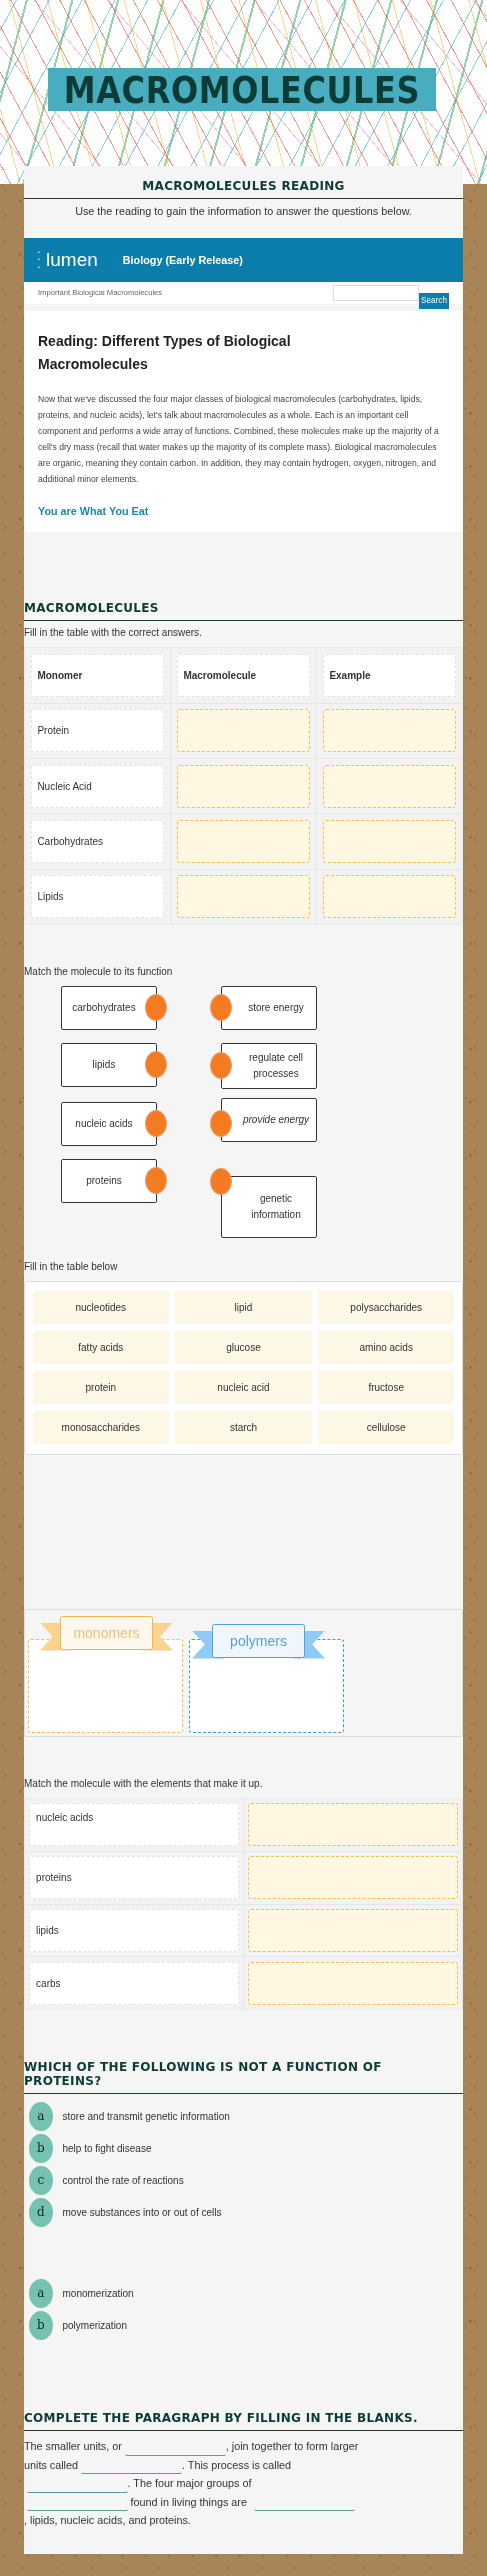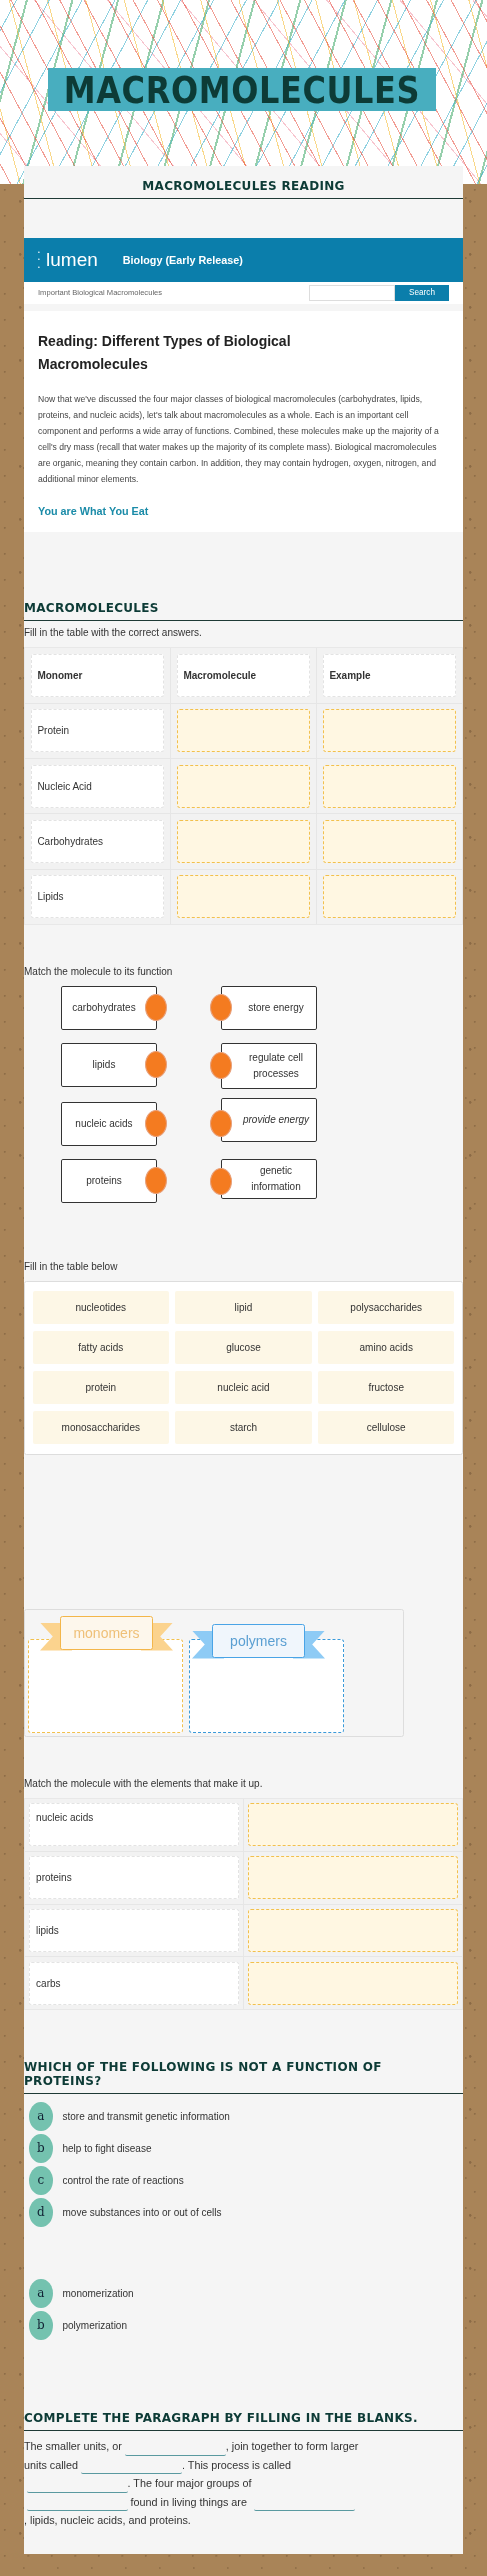--- a/index.html
+++ b/index.html
@@ -59,21 +59,21 @@
   .lumen-logo { color: #fff; font-size: 19px; display: flex; align-items: center; gap: 6.3px; }
   .lumen-dots { display: flex; flex-direction: column; gap: 3.8px; font-size: 5px; line-height: 3.8px; }
   .lumen-course { color: #fff; font-weight: bold; font-size: 10.8px; margin-left: 25px; }
   .lumen-sub {
     height: 21.6px; background: #fff; display: flex; align-items: center; justify-content: space-between;
     padding: 0 14px;
   }
   .lumen-crumb { font-size: 7.6px; color: #666; }
   .lumen-search { display: flex; height: 16.5px; }
   .lumen-search input { width: 86px; border: 0.6px solid #ddd; height: 16.5px; }
-  .lumen-search button { background: #0b7eab; color: #fff; border: none; font-size: 8.2px; padding: 0 14px; height: 16.5px; }
+  .lumen-search button { background: #0b7eab; color: #fff; border: none; font-size: 8.2px; padding: 0 2px; height: 16.5px; margin-top: 8px; }
   .lumen-article { background: #fff; padding: 19px 14px 15px 14px; margin-top: 7.6px; }
   .lumen-article h2 { font-size: 14px; line-height: 23px; color: #222; font-weight: bold; }
   .lumen-article p { font-size: 8.6px; line-height: 16px; color: #444; margin-top: 15px; }
   .lumen-article h3 { font-size: 10.8px; color: #1a8ba8; font-weight: bold; margin-top: 18px; }
 
   
   .grid-table { background: #f2f2f2; border: 0.6px solid #e8e8e8; }
   .grid-row { display: flex; border-bottom: 0.6px solid #e6e6e6; }
   .grid-row:last-child { border-bottom: none; }
   .grid-cell { flex: 1; padding: 5.7px; border-right: 0.6px solid #e6e6e6; }
@@ -144,20 +144,21 @@
 <div class="hero">
   <div class="hero-banner">
     <div class="hero-title">MACROMOLECULES</div>
   </div>
 </div>
 
 <div class="panel">
 
   <div style="position:absolute; left:0; top:12.7px; width:439px; padding:0 0;">
     <div class="section-title center" style="margin:0 0 0 0;">MACROMOLECULES READING</div>
+    <div class="instr center" style="margin-top:6.3px;">Use the reading to gain the information to answer the questions below.</div>
   </div>
 
   <div style="position:absolute; left:0; top:72px; width:439px;">
     <div class="lumen-top">
       <div class="lumen-logo">
         <span class="lumen-dots">
             <span>•</span>
             <span>•</span>
             <span>•</span>
           </span>
@@ -249,21 +250,21 @@
       <div class="m-box left" style="top:116px;">nucleic acids</div>
       <div class="m-box left" style="top:173px;">proteins</div>
       <div class="dot" style="left:121px; top:7.6px;"></div>
       <div class="dot" style="left:121px; top:65px;"></div>
       <div class="dot" style="left:121px; top:124px;"></div>
       <div class="dot" style="left:121px; top:181px;"></div>
 
       <div class="m-box right" style="top:0;">store energy</div>
       <div class="m-box right" style="top:57px; height:46px;">regulate cell processes</div>
       <div class="m-box right" style="top:112px;font-style:italic;">provide energy</div>
-      <div class="m-box right" style="top:173px; height:40px;">genetic information</div>
+      <div class="m-box right" style="top:190px; height:62px;">genetic information</div>
       <div class="dot" style="left:186px; top:7.6px;"></div>
       <div class="dot" style="left:186px; top:66px;"></div>
       <div class="dot" style="left:186px; top:124px;"></div>
       <div class="dot" style="left:186px; top:182px;"></div>
     </div>
   </div>
 
   <div style="position:absolute; left:0; top:1095px; width:439px;">
     <div class="instr" style="font-size:10px;">Fill in the table below</div>
     <div class="bank" style="margin-top:9px;">
@@ -275,21 +276,21 @@
       <div class="chip">amino acids</div>
       <div class="chip">protein</div>
       <div class="chip">nucleic acid</div>
       <div class="chip">fructose</div>
       <div class="chip">monosaccharides</div>
       <div class="chip">starch</div>
       <div class="chip">cellulose</div>
     </div>
   </div>
 
-  <div style="position:absolute; left:0; top:1443px; width:380px;">
+  <div style="position:absolute; left:0; top:1443px; width:439px;">
     <div class="sort">
       <div class="bucket mono"></div>
       <div class="bucket poly"></div>
       <div class="ribbon rib-mono" style="left:15px; width:133px;">
         <div class="tail l"></div>
         <div class="tail r"></div>
         <div class="plate">monomers</div>
       </div>
       <div class="ribbon rib-poly" style="left:167px; width:133px;margin-top:8px;">
         <div class="tail l"></div>

